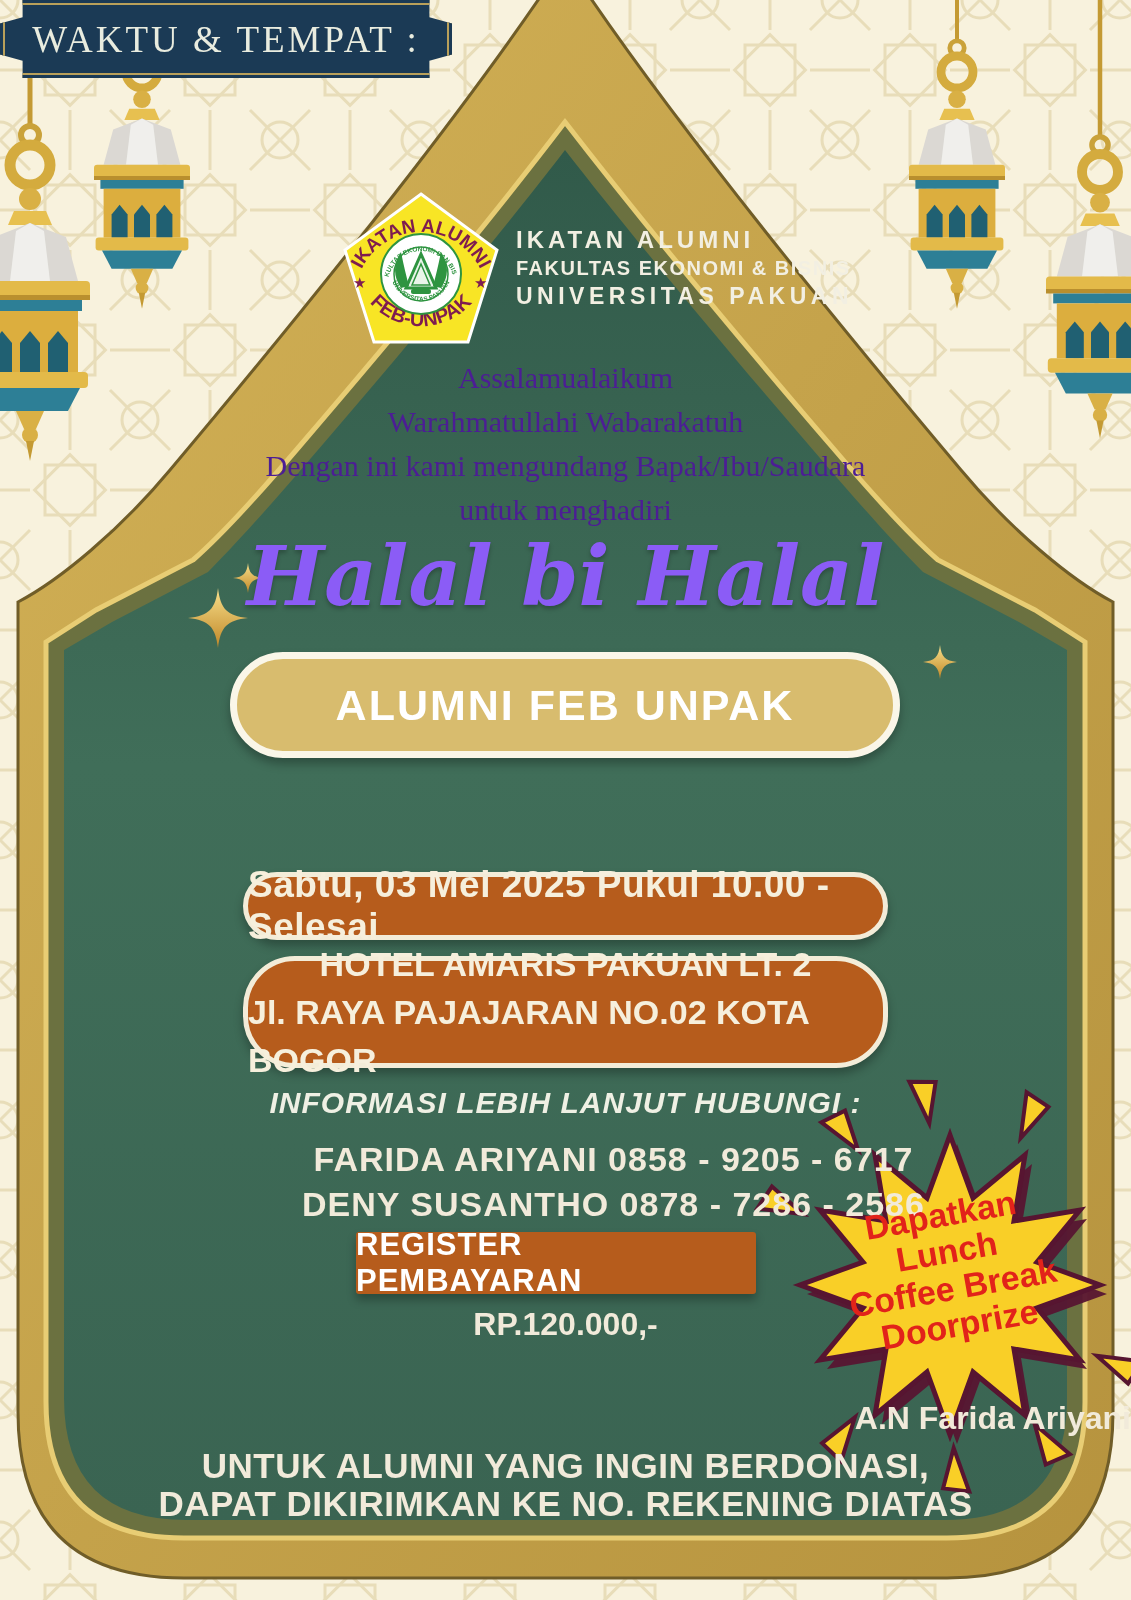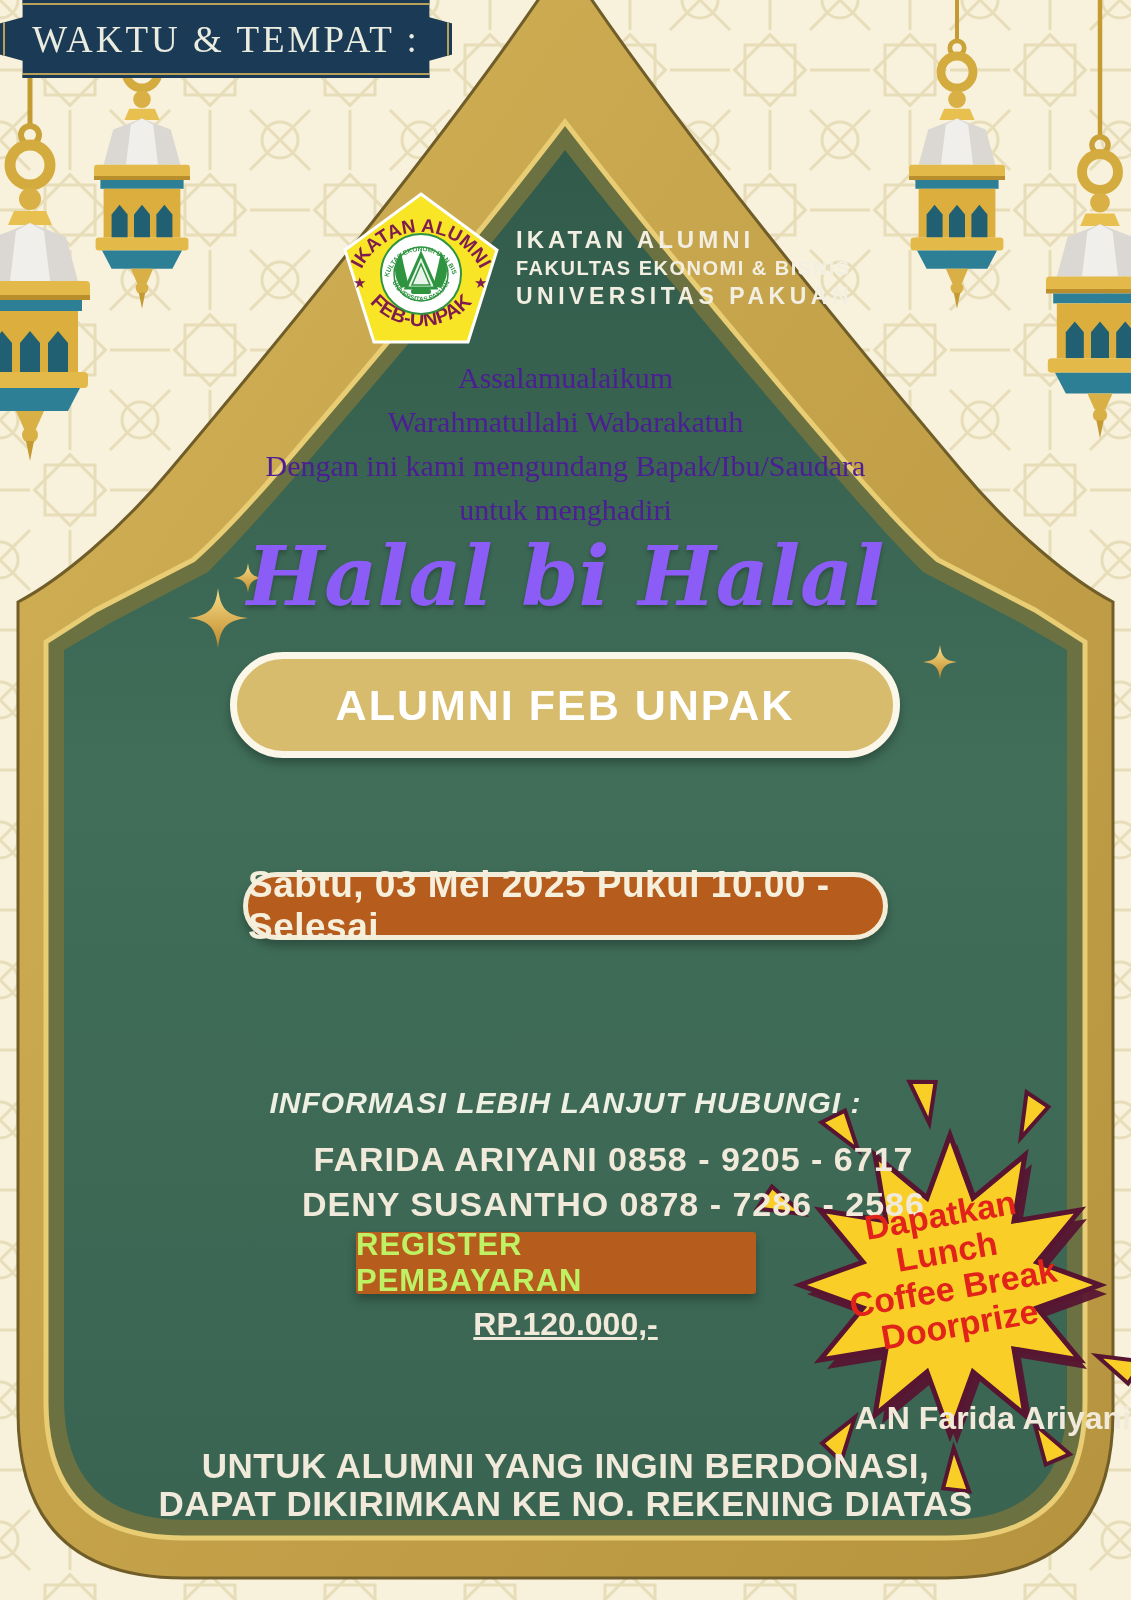--- a/index.html
+++ b/index.html
@@ -42,24 +42,24 @@
   .venue-pill{left:243px;top:956px;width:635px;height:102px;background:#b65c1c;
         border:5px solid #f3ecd8;border-radius:52px;flex-direction:column;}
   .venue-pill span{color:#f6efdc;font-size:34px;font-weight:bold;line-height:48px;}
 
   .info-head{top:1086px;color:#eff0e4;font-style:italic;font-weight:bold;font-size:30px;letter-spacing:1px;}
   .person{color:#f1eada;font-weight:bold;font-size:34px;letter-spacing:1px;padding-left:48px;}
   .p1{top:1140px;} .p2{top:1185px;}
 
   .register-rect{left:356px;top:1232px;width:400px;height:62px;background:#b65c1c;
         border-radius:3px;}
-  .register-rect span{color:#bef264;font-size:31px;font-weight:bold;letter-spacing:1px;}
+  .register-rect span{color:#ffffff;font-size:31px;font-weight:bold;letter-spacing:1px;}
 
   .payline{color:#f1eada;font-weight:bold;font-size:32px;}
-  .pay1{top:1306px;text-decoration:underline;} .pay2{top:1354px;} .pay3{top:1400px;text-align:right;}
+  .pay1{top:1306px;} .pay2{top:1354px;} .pay3{top:1400px;text-align:right;}
   .donate{color:#f1eada;font-weight:bold;font-size:35px;letter-spacing:.5px;}
   .d1{top:1446px;} .d2{top:1484px;}
 
   .promo-text{position:absolute;left:818px;top:1196px;width:264px;z-index:6;
         transform:rotate(-10deg);text-align:center;color:#e2231a;
         font-weight:bold;font-size:34px;line-height:37px;}
 </style>
 </head>
 <body>
 
@@ -242,20 +242,24 @@
     </div>
 
     <div class="waktu-badge">
       <span>WAKTU &amp; TEMPAT :</span>
     </div>
 
     <div class="pill date-pill">
       <span>Sabtu, 03 Mei 2025 Pukul 10.00 - Selesai</span>
     </div>
 
+    <div class="pill venue-pill">
+      <span>HOTEL AMARIS PAKUAN LT. 2</span>
+      <span>Jl. RAYA PAJAJARAN NO.02 KOTA BOGOR</span>
+    </div>
 
     <div class="cline info-head">INFORMASI LEBIH LANJUT HUBUNGI :</div>
     <div class="cline person p1">FARIDA ARIYANI 0858 - 9205 - 6717</div>
     <div class="cline person p2">DENY SUSANTHO  0878 - 7286 - 2586</div>
 
     <div class="pill register-rect">
       <span>REGISTER PEMBAYARAN</span>
     </div>
 
     <div class="cline payline pay1">RP.120.000,-</div>

